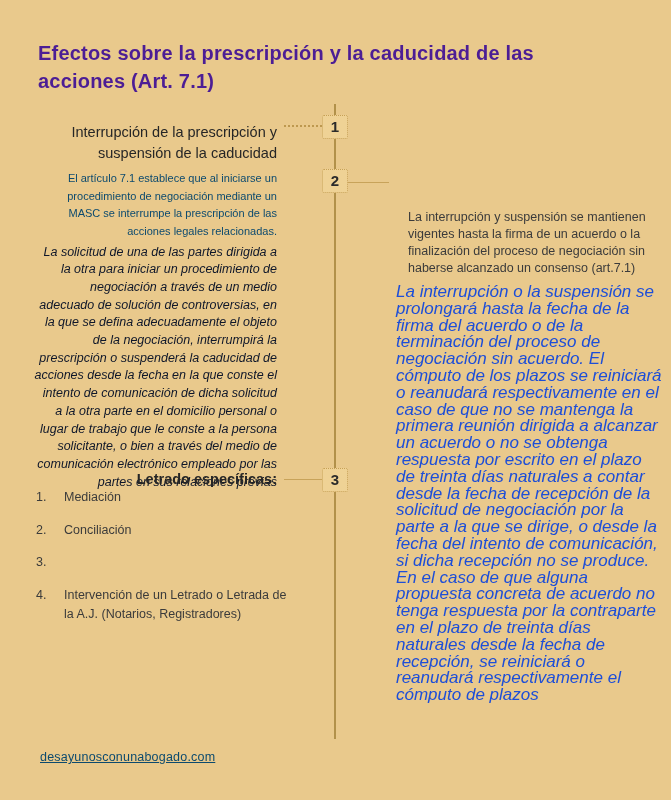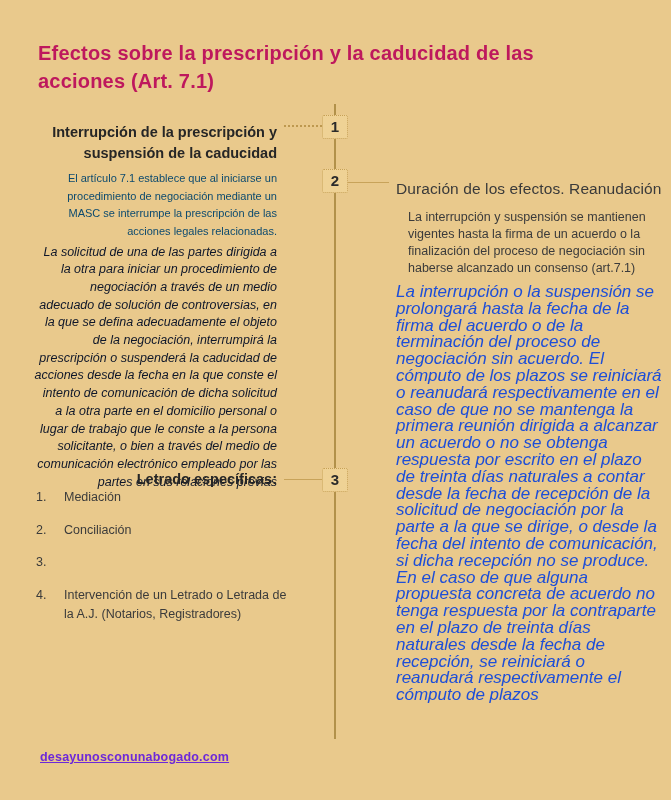--- a/index.html
+++ b/index.html
@@ -17,21 +17,21 @@
   }
   
   .title {
     position: absolute;
     left: 38px;
     top: 26px;
     width: 575px;
     font-size: 20px;
     font-weight: bold;
     line-height: 28px;
-    color: #be185d;
+    color: #4c1d95;
     letter-spacing: 0.2px;
   }
   
   .timeline-line {
     position: absolute;
     left: 334px;
     top: 104px;
     width: 1.5px;
     height: 635px;
     background: #b2914a;
@@ -65,21 +65,21 @@
   }
   .connector-3 {
     left: 284px; top: 479px; width: 38px;
     border-top: 1.5px solid #c8a35a;
   }
   
   .left-col { text-align: right; position: absolute; left: 34px; width: 243px; }
   .lc-heading {
     top: 110px;
     font-size: 14.5px;
-    font-weight: bold;
+    font-weight: normal;
     line-height: 21px;
     color: #262626;
   }
   .lc-para {
     top: 159px;
     font-size: 11px;
     line-height: 17.6px;
     color: #0c4a6e;
   }
   .lc-italic {
@@ -136,22 +136,22 @@
     font-style: italic;
     line-height: 16.8px;
     color: #1d4ed8;
   }
   
   .footer-link {
     position: absolute;
     left: 40px;
     top: 750px;
     font-size: 12.5px;
-    font-weight: bold;
-    color: #6d28d9;
+    font-weight: normal;
+    color: #0c4a6e;
     text-decoration: underline;
     letter-spacing: 0.2px;
   }
 </style>
 </head>
 <body>
 
 <div class="page">
 
   <h1 class="title">Efectos sobre la prescripción y la caducidad de las acciones (Art. 7.1)</h1>
@@ -180,19 +180,18 @@
     </div>
     <div class="rule-item">
       <span class="rule-num">3.</span>
     </div>
     <div class="rule-item">
       <span class="rule-num">4.</span>
       <span class="rule-text">Intervención de un Letrado o Letrada de la A.J. (Notarios, Registradores)</span>
     </div>
   </div>
 
-  <h2 class="right-col rc-heading">Duración de los efectos. Reanudación</h2>
   <p class="right-col rc-para">La interrupción y suspensión se mantienen vigentes hasta la firma de un acuerdo o la finalización del proceso de negociación sin haberse alcanzado un consenso (art.7.1)</p>
   <p class="right-col rc-italic">La interrupción o la suspensión se prolongará hasta la fecha de la firma del acuerdo o de la terminación del proceso de negociación sin acuerdo. El cómputo de los plazos se reiniciará o reanudará respectivamente en el caso de que no se mantenga la primera reunión dirigida a alcanzar un acuerdo o no se obtenga respuesta por escrito en el plazo de treinta días naturales a contar desde la fecha de recepción de la solicitud de negociación por la parte a la que se dirige, o desde la fecha del intento de comunicación, si dicha recepción no se produce. En el caso de que alguna propuesta concreta de acuerdo no tenga respuesta por la contraparte en el plazo de treinta días naturales desde la fecha de recepción, se reiniciará o reanudará respectivamente el cómputo de plazos</p>
 
   <a class="footer-link" href="#">desayunosconunabogado.com</a>
 
 </div>
 
 </body></html>

